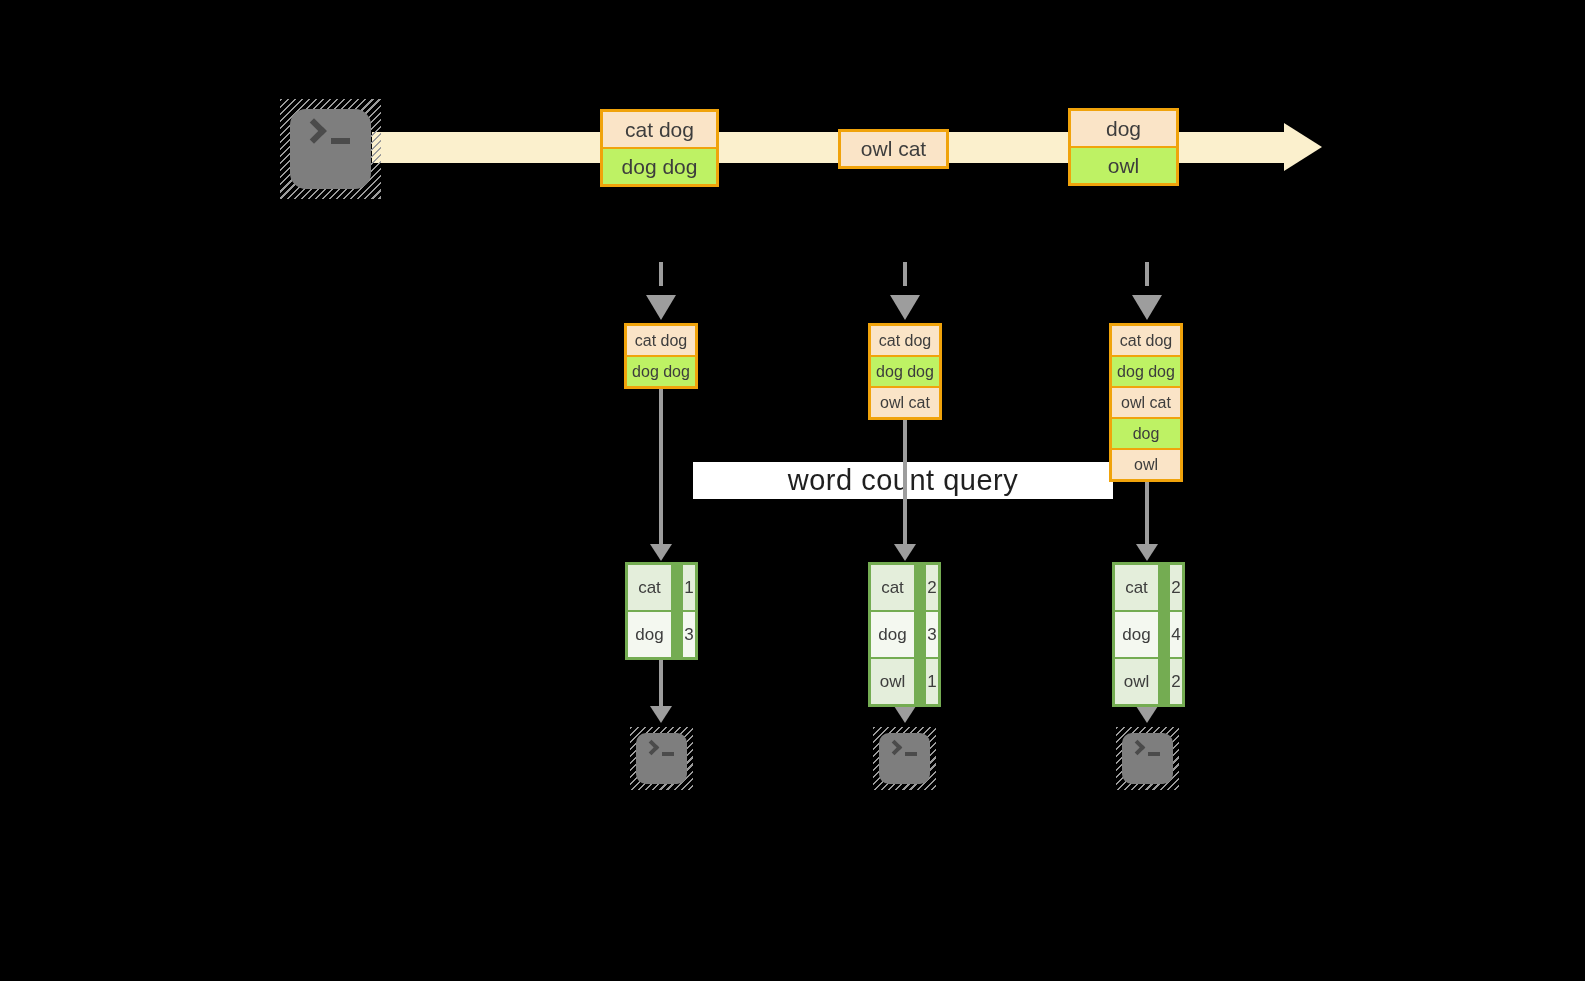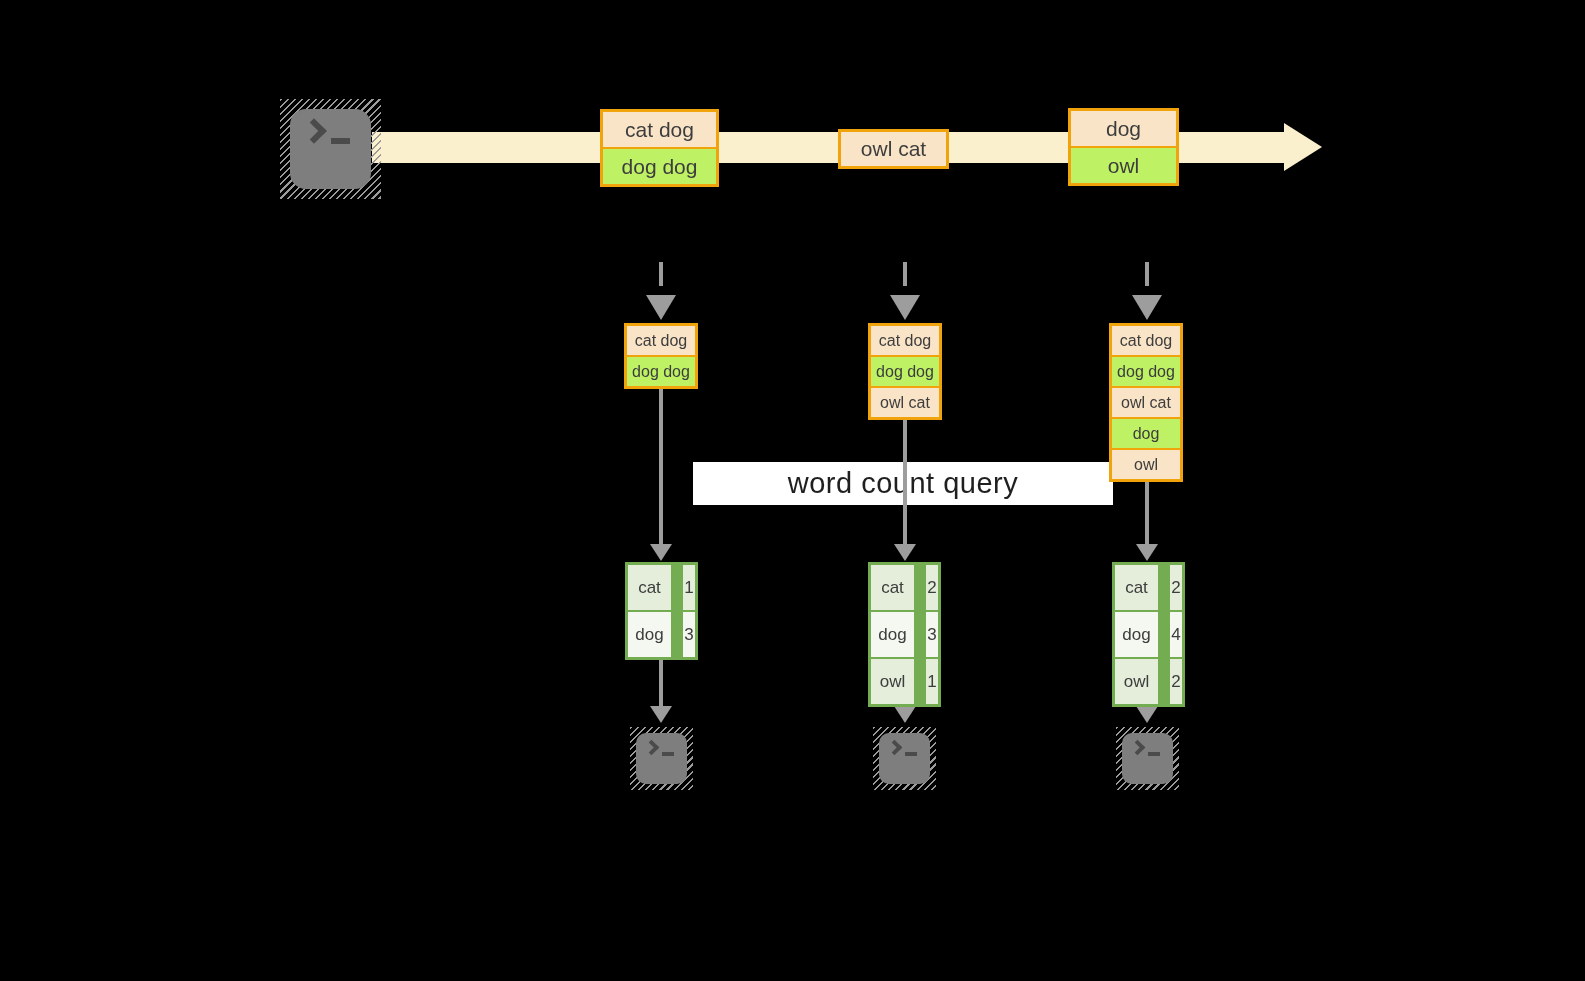--- a/index.html
+++ b/index.html
@@ -46,21 +46,21 @@
 
   
   .stem{position:absolute;width:4px;background:#9d9d9d;z-index:8;}
   .stem.dashed{background:repeating-linear-gradient(180deg,#9d9d9d 0 24px,transparent 24px 32px);}
   .ahead{position:absolute;width:0;height:0;z-index:8;
          border-left:11px solid transparent;border-right:11px solid transparent;
          border-top:17px solid #9d9d9d;}
   .ahead.big{border-left-width:15px;border-right-width:15px;border-top-width:25px;}
 
   
-  .qband{position:absolute;left:693px;top:462px;width:420px;height:43px;background:#ffffff;
+  .qband{position:absolute;left:693px;top:462px;width:420px;height:37px;background:#ffffff;
          z-index:4;display:flex;align-items:center;justify-content:center;}
   .qlabel{font-size:29px;color:#1f1f1f;letter-spacing:.5px;white-space:nowrap;}
 </style>
 </head>
 <body>
 
 <div class="canvas">
 
   <div class="band"></div>
   <div class="band-head"></div>

